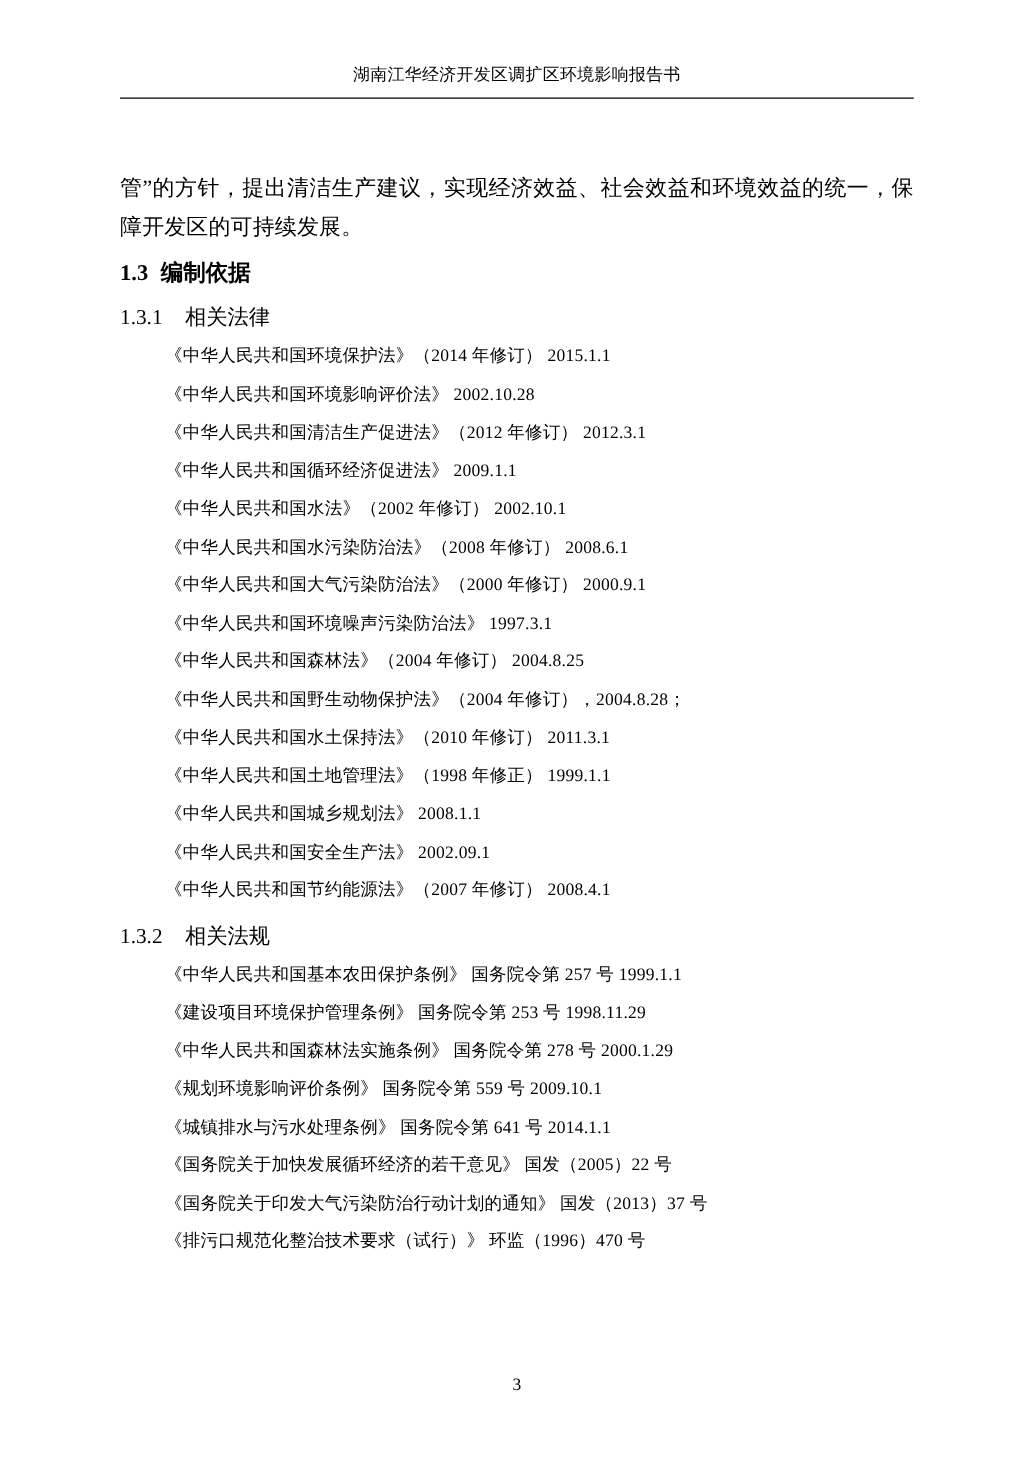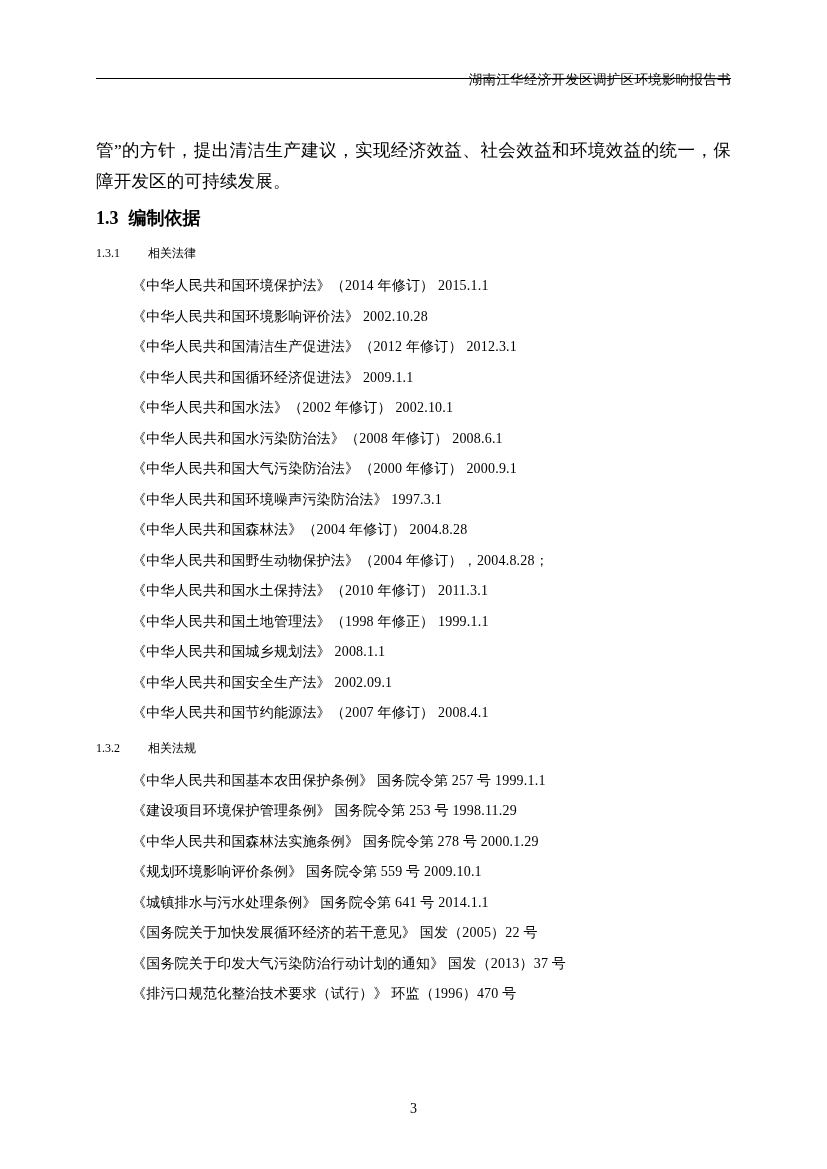--- a/index.html
+++ b/index.html
@@ -17,25 +17,24 @@
     font-family: "Liberation Serif", "DejaVu Serif", serif;
     color: #000000;
     overflow: hidden;
   }
   .header {
     position: absolute;
     top: 50px;
     left: 96px;
     right: 96px;
     height: 30px;
-    text-align: right;
+    text-align: center;
     font-size: 13.5px;
     line-height: 20px;
     letter-spacing: 0.3px;
-    margin-top: 20px;
   }
   .header-rule {
     position: absolute;
     top: 78px;
     left: 96px;
     right: 96px;
     border-bottom: 1px solid #000;
   }
   .content {
     position: absolute;
@@ -55,21 +54,21 @@
     font-size: 18px;
     line-height: 31px;
     font-weight: bold;
     margin: 6px 0 2px 0;
     font-family: Liberation Serif, serif;
   }
   .sec-h2 .num {
     margin-right: 10px;
   }
   .sec-h3 {
-    font-size: 12px;
+    font-size: 17px;
     line-height: 31px;
     margin: 4px 0 2px 0;
   }
   .sec-h3 .num {
     display: inline-block;
     min-width: 52px;
   }
   .list {
     margin: 0;
     padding: 0;
@@ -114,21 +113,21 @@
 
     <ul class="list">
       <li>《中华人民共和国环境保护法》（2014 年修订）  2015.1.1</li>
       <li>《中华人民共和国环境影响评价法》  2002.10.28</li>
       <li>《中华人民共和国清洁生产促进法》（2012 年修订）  2012.3.1</li>
       <li>《中华人民共和国循环经济促进法》  2009.1.1</li>
       <li>《中华人民共和国水法》（2002 年修订）  2002.10.1</li>
       <li>《中华人民共和国水污染防治法》（2008 年修订）  2008.6.1</li>
       <li>《中华人民共和国大气污染防治法》（2000 年修订）  2000.9.1</li>
       <li>《中华人民共和国环境噪声污染防治法》  1997.3.1</li>
-      <li>《中华人民共和国森林法》（2004 年修订）  2004.8.28</li>
+      <li>《中华人民共和国森林法》（2004 年修订）  2004.8.25</li>
       <li>《中华人民共和国野生动物保护法》（2004 年修订），2004.8.28；</li>
       <li>《中华人民共和国水土保持法》（2010 年修订）  2011.3.1</li>
       <li>《中华人民共和国土地管理法》（1998 年修正）  1999.1.1</li>
       <li>《中华人民共和国城乡规划法》  2008.1.1</li>
       <li>《中华人民共和国安全生产法》  2002.09.1</li>
       <li>《中华人民共和国节约能源法》（2007 年修订）  2008.4.1</li>
     </ul>
 
     <div class="sec-h3">
       <span class="num">1.3.2</span><span>相关法规</span>

